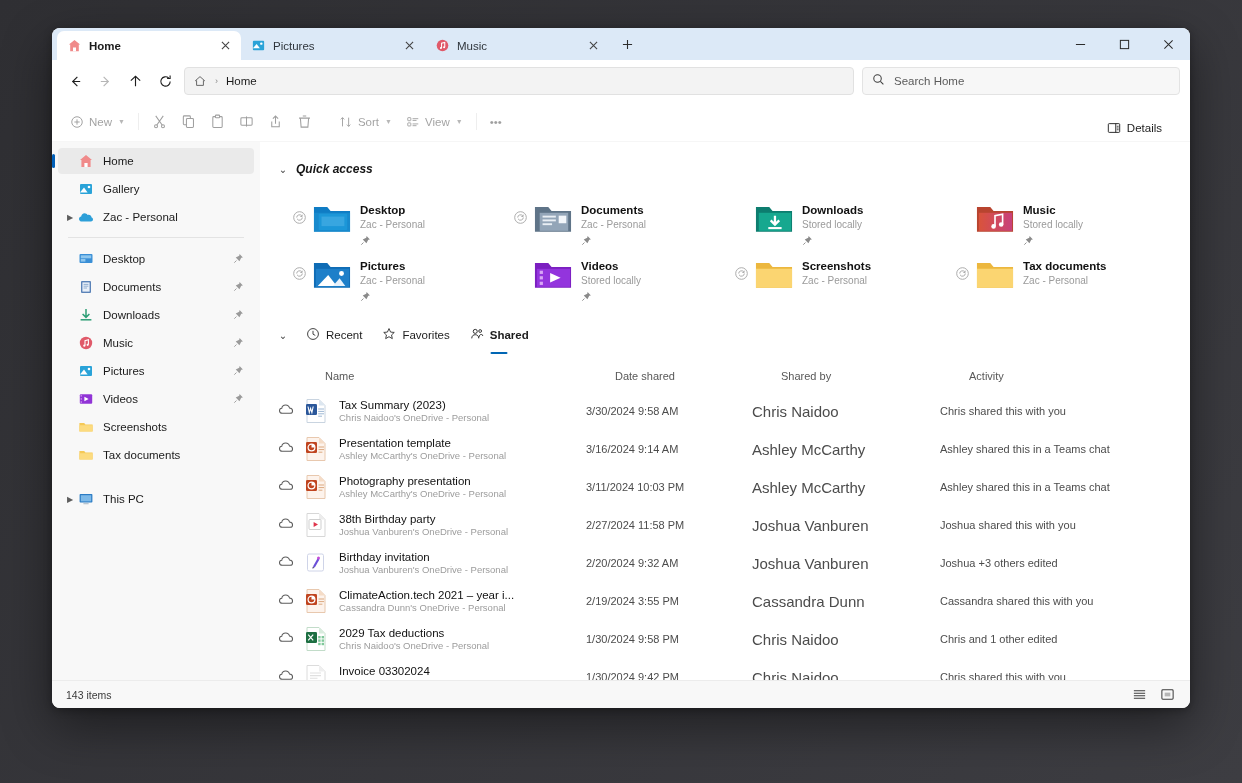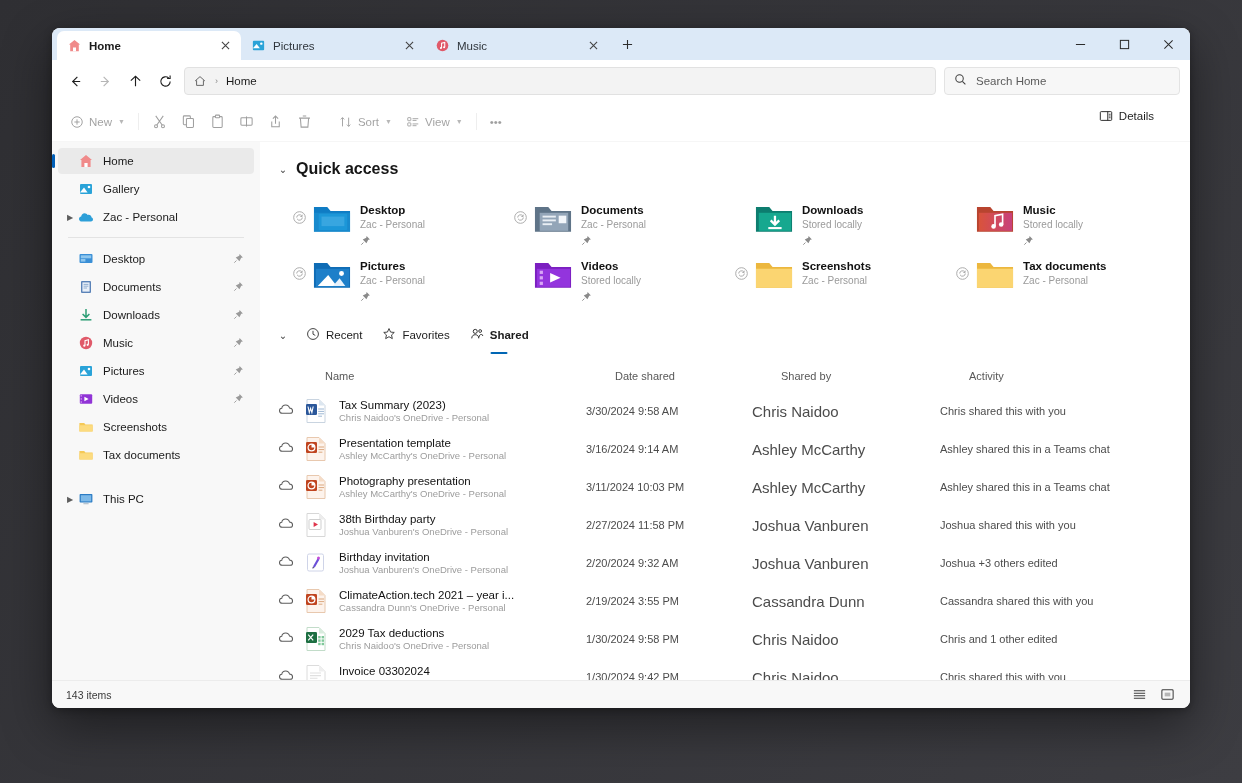--- a/index.html
+++ b/index.html
@@ -87,21 +87,21 @@
     background: #f3f3f3; border: 1px solid #e1e1e1;
     border-radius: 4px;
     display: flex; align-items: center;
     padding: 0 8px;
     font-size: 11.5px; color: #1b1b1b;
     min-width: 0;
   }
   .crumb-home { display: flex; align-items: center; color: #555; margin-right: 2px;}
   .crumb-sep { color: #8a8a8a; font-size: 9px; margin: 0 8px 0 6px; }
   .searchbox {
-    width: 236px; height: 28px;
+    width: 318px; height: 28px;
     background: #f7f7f7; border: 1px solid #e3e3e3;
     border-radius: 4px;
     display: flex; align-items: center;
     padding: 0 9px;
     flex: none;
   }
   .searchbox input {
     border: none; outline: none; background: transparent;
     font-family: inherit; font-size: 11.5px; color: #2b2b2b;
     width: 100%; margin-left: 9px;
@@ -126,22 +126,22 @@
   }
   .cmd .caret { font-size: 7px; color: #555; margin-left: 1px; }
   .cmd-sep { width: 1px; height: 17px; background: #d9d9d9; margin: 0 6px; flex: none; }
   .cmd-spacer { flex: 1; }
   .details-btn {
     height: 28px; border-radius: 4px; display: flex; align-items: center;
     gap: 6px; padding: 0 8px; font-size: 11.5px; color: #1d1d1d;
     opacity: 1;
   }
   .cmdbar-right {
-    position: absolute; right: 28px; top: 74px; height: 40px;
-    display: flex; align-items: flex-start;
+    position: absolute; right: 20px; top: 74px; height: 40px;
+    display: flex; align-items: flex-end;
   }
 
   
   .bodyrow { flex: 1; display: flex; min-height: 0; background: #ffffff; }
 
   
   .sidebar {
     width: 208px; flex: none;
     background: #f8f8f8;
     padding: 6px 6px 0 6px;
@@ -174,21 +174,21 @@
   .content {
     flex: 1; min-width: 0; overflow: hidden;
     padding: 0 0 0 10px;
     background: #ffffff;
   }
   .section-head {
     display: flex; align-items: center;
     height: 30px; margin: 12px 0 4px 0;
   }
   .section-chev { width: 26px; text-align: center; font-size: 10px; color: #444; }
-  .section-title { font-size: 16px; font-weight: bold; color: #161616; }
+  .section-title { font-size: 12px; font-weight: bold; color: #161616; font-style: italic; }
 
   
   .qa-grid {
     display: grid;
     grid-template-columns: repeat(4, 1fr);
     row-gap: 2px;
     padding: 4px 14px 6px 22px;
   }
   .qa-item {
     display: flex; align-items: flex-start;

